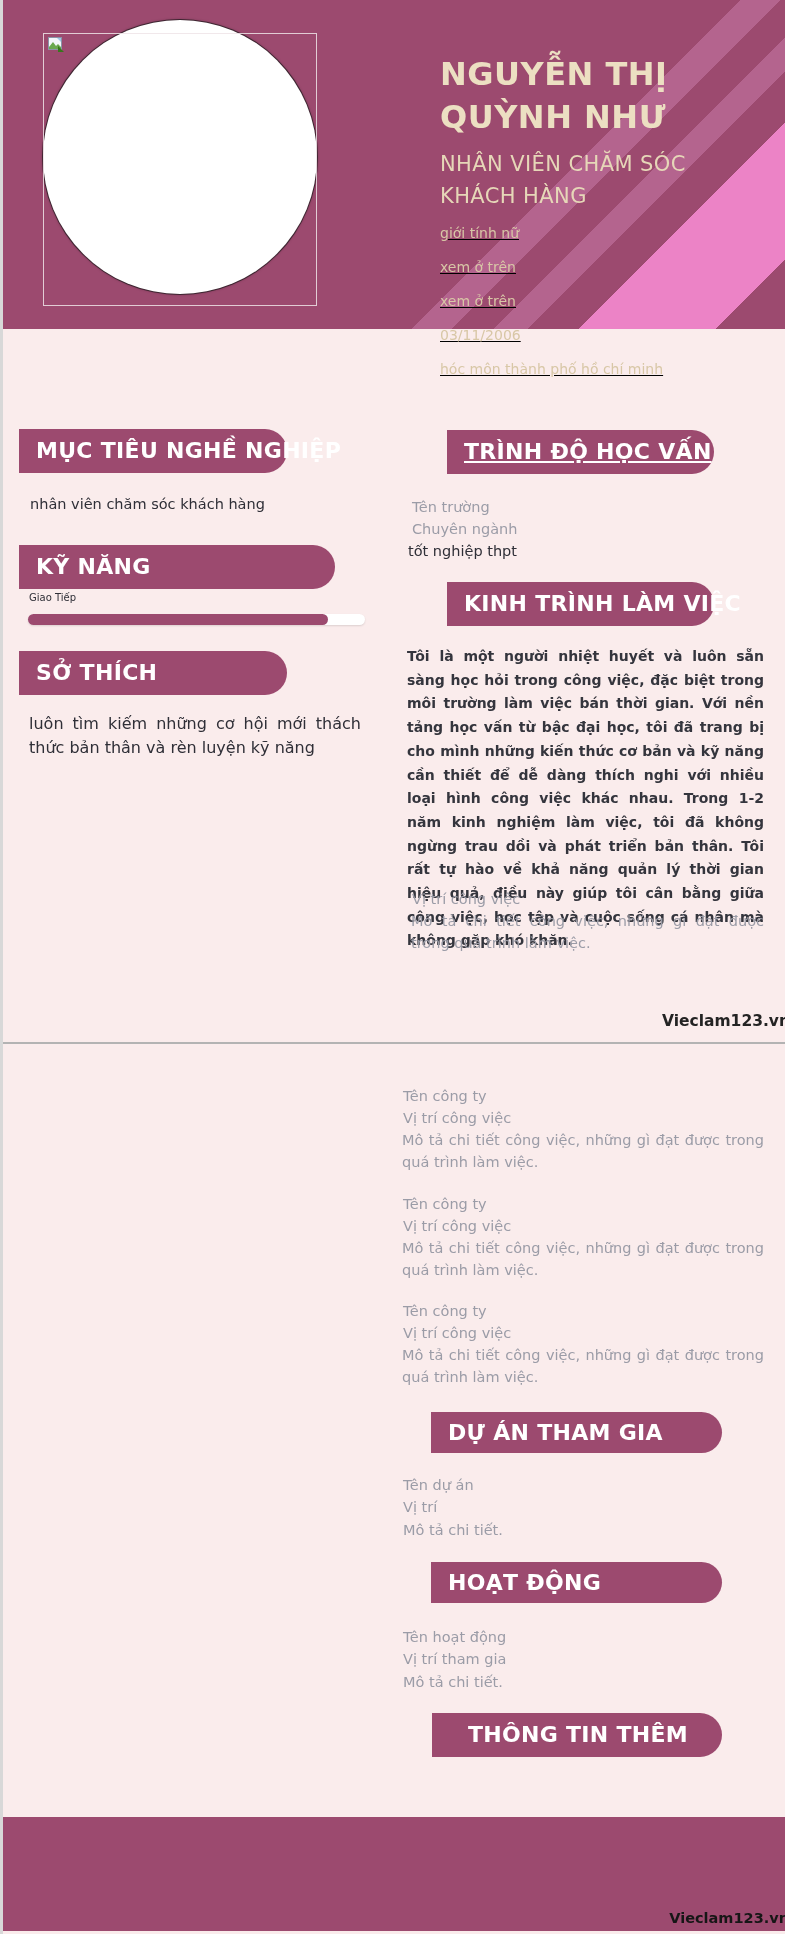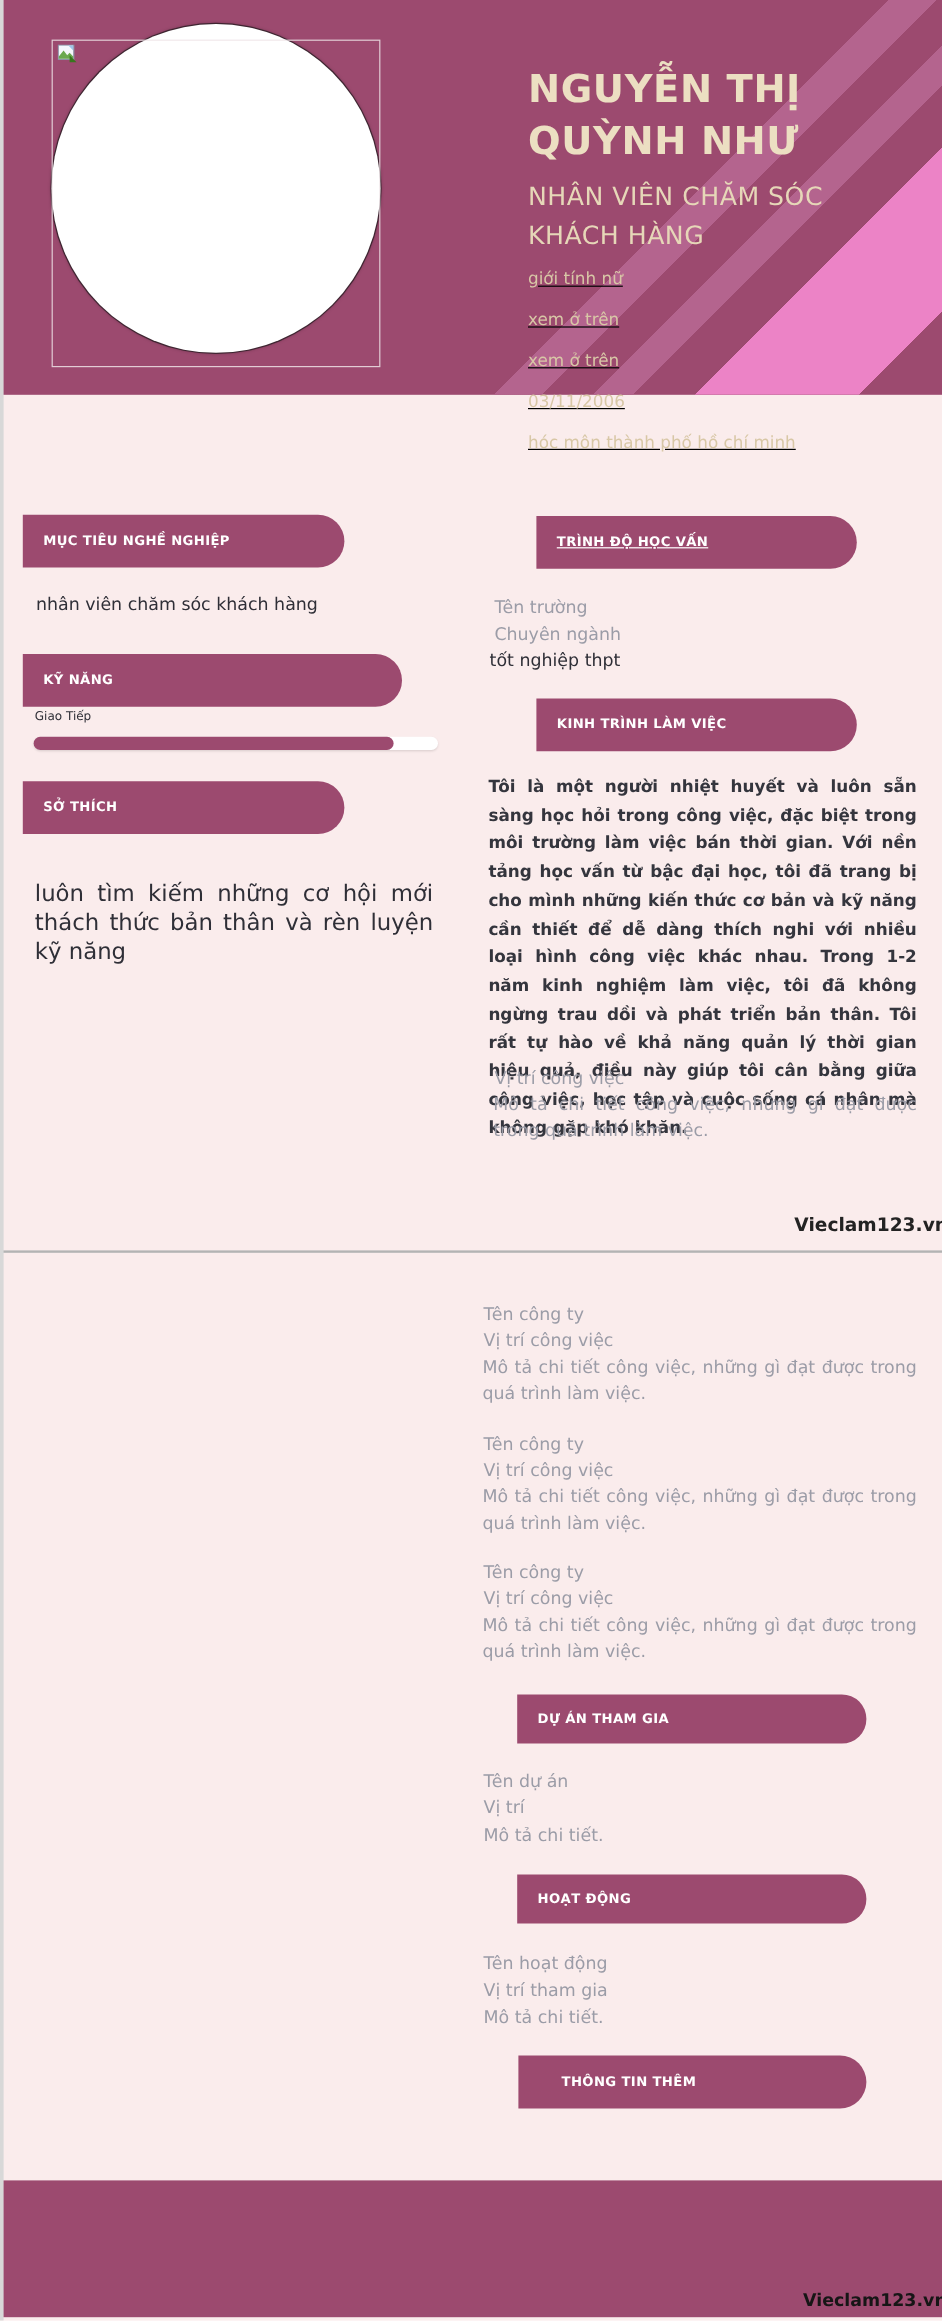--- a/index.html
+++ b/index.html
@@ -23,21 +23,21 @@
   .broken-icon{position:absolute;left:48px;top:37px;width:16px;height:15px;}
 
   .header-text{position:absolute;left:440px;top:53px;width:320px;}
   .cv-name{width:280px;color:#ecdfc2;font-size:32px;font-weight:bold;line-height:43px;letter-spacing:.5px;}
   .cv-job{width:270px;color:#e6d7b8;font-size:21px;line-height:32px;margin-top:9px;letter-spacing:.4px;}
   .info-list{margin-top:13px;text-decoration:underline;}
   .info-item{color:#d8c7a6;font-size:14px;line-height:16px;margin-bottom:18px;}
 
   
   .bar{position:absolute;height:44px;background:#9c4a6f;border-radius:0 22px 22px 0;
-    color:#fff;font-weight:bold;font-size:11px;line-height:44px;padding-left:17px;
+    color:#fff;font-weight:bold;font-size:22px;line-height:44px;padding-left:17px;
     box-sizing:border-box;letter-spacing:.3px;white-space:nowrap;}
 
   
   .dark{color:#2f2f37;font-size:14.5px;line-height:22px;}
   .ph{color:#9b9ca7;font-size:14.5px;line-height:22.4px;text-align:center;}
   .just{text-align:justify;}
 
   .skill-label{position:absolute;left:29px;top:592px;color:#2f2f37;font-size:10px;}
   .skill-track{position:absolute;left:28px;top:614px;width:337px;height:11px;background:#fff;
     border-radius:6px;box-shadow:0 1px 2px rgba(0,0,0,.12);}
@@ -89,21 +89,21 @@
   <div class="bar" style="left:19px;top:429px;width:268px;">MỤC TIÊU NGHỀ NGHIỆP</div>
   <div class="dark" style="position:absolute;left:30px;top:493px;width:330px;">nhân viên chăm sóc khách hàng</div>
 
   <div class="bar" style="left:19px;top:545px;width:316px;">KỸ NĂNG</div>
   <div class="skill-label">Giao Tiếp</div>
   <div class="skill-track">
     <div class="skill-fill" style="width: 89%;"></div>
   </div>
 
   <div class="bar" style="left:19px;top:651px;width:268px;">SỞ THÍCH</div>
-  <div class="dark just" style="position:absolute;left:29px;top:733px;width:332px;font-size:19px;line-height:24px;">luôn tìm kiếm những cơ hội mới thách thức bản thân và rèn luyện kỹ năng</div>
+  <div class="dark just" style="position:absolute;left:29px;top:712px;width:332px;font-size:16px;line-height:24px;">luôn tìm kiếm những cơ hội mới thách thức bản thân và rèn luyện kỹ năng</div>
 
   <div class="bar" style="left:447px;top:430px;width:267px;text-decoration:underline;">TRÌNH ĐỘ HỌC VẤN</div>
   <div class="ph" style="position:absolute;left:412px;top:496px;">Tên trường</div>
   <div class="ph" style="position:absolute;left:412px;top:518px;">Chuyên ngành</div>
   <div class="dark" style="position:absolute;left:408px;top:540px;">tốt nghiệp thpt</div>
 
   <div class="bar" style="left:447px;top:582px;width:267px;">KINH TRÌNH LÀM VIỆC</div>
   <div class="exp-summary">Tôi là một người nhiệt huyết và luôn sẵn sàng học hỏi trong công việc, đặc biệt trong môi trường làm việc bán thời gian. Với nền tảng học vấn từ bậc đại học, tôi đã trang bị cho mình những kiến thức cơ bản và kỹ năng cần thiết để dễ dàng thích nghi với nhiều loại hình công việc khác nhau. Trong 1-2 năm kinh nghiệm làm việc, tôi đã không ngừng trau dồi và phát triển bản thân. Tôi rất tự hào về khả năng quản lý thời gian hiệu quả, điều này giúp tôi cân bằng giữa công việc, học tập và cuộc sống cá nhân mà không gặp khó khăn.</div>
   <div class="ph" style="position:absolute;left:412px;top:888px;">Vị trí công việc</div>
   <div class="ph just" style="position:absolute;left:411px;top:910px;width:353px;">Mô tả chi tiết công việc, những gì đạt được trong quá trình làm việc.</div>

